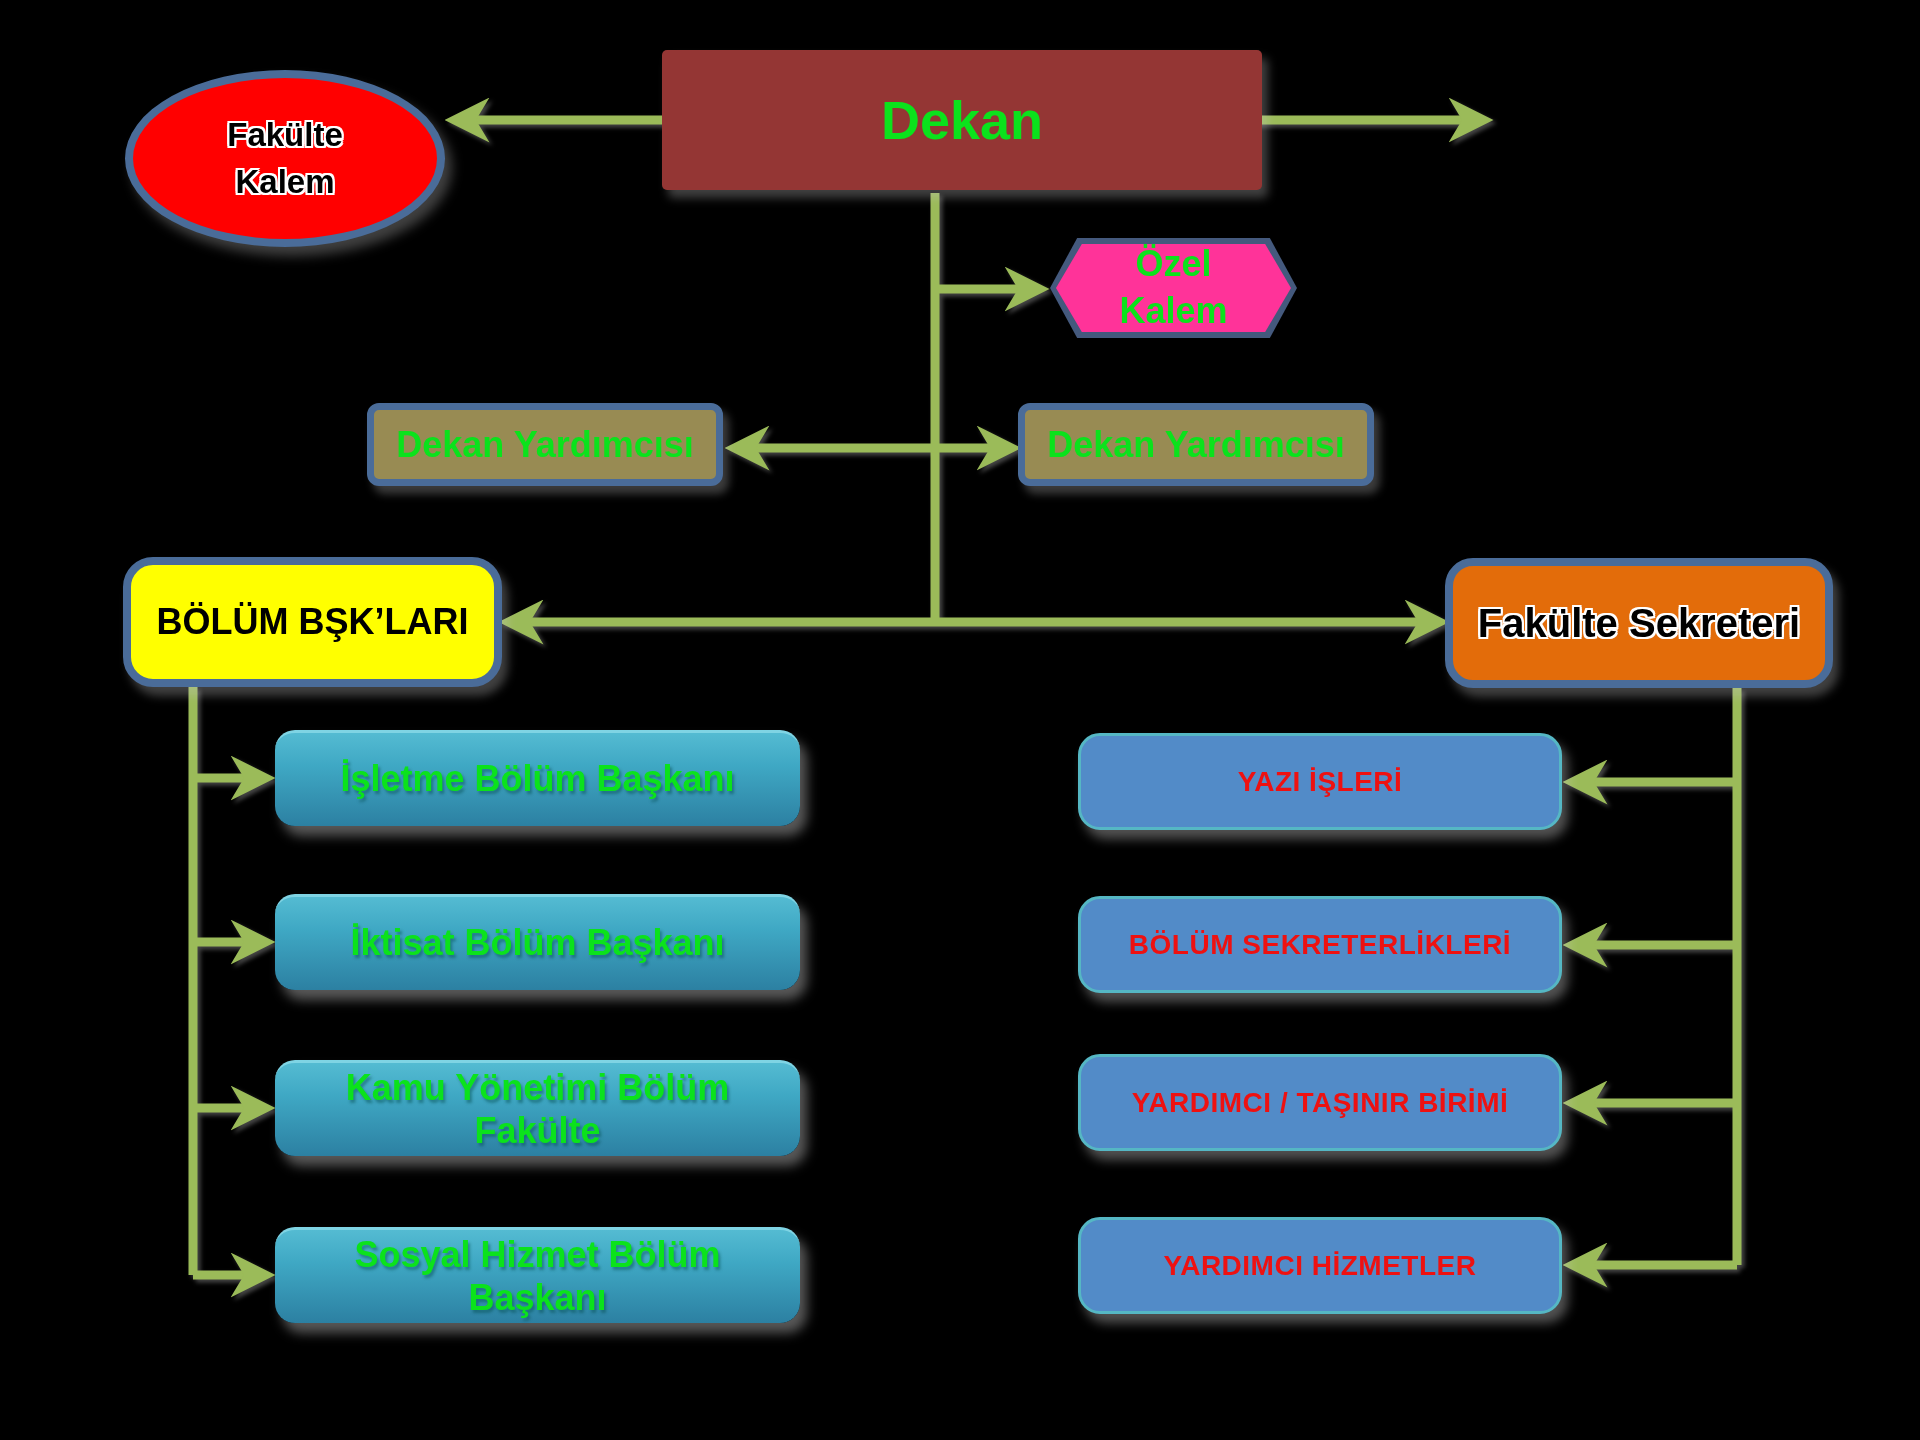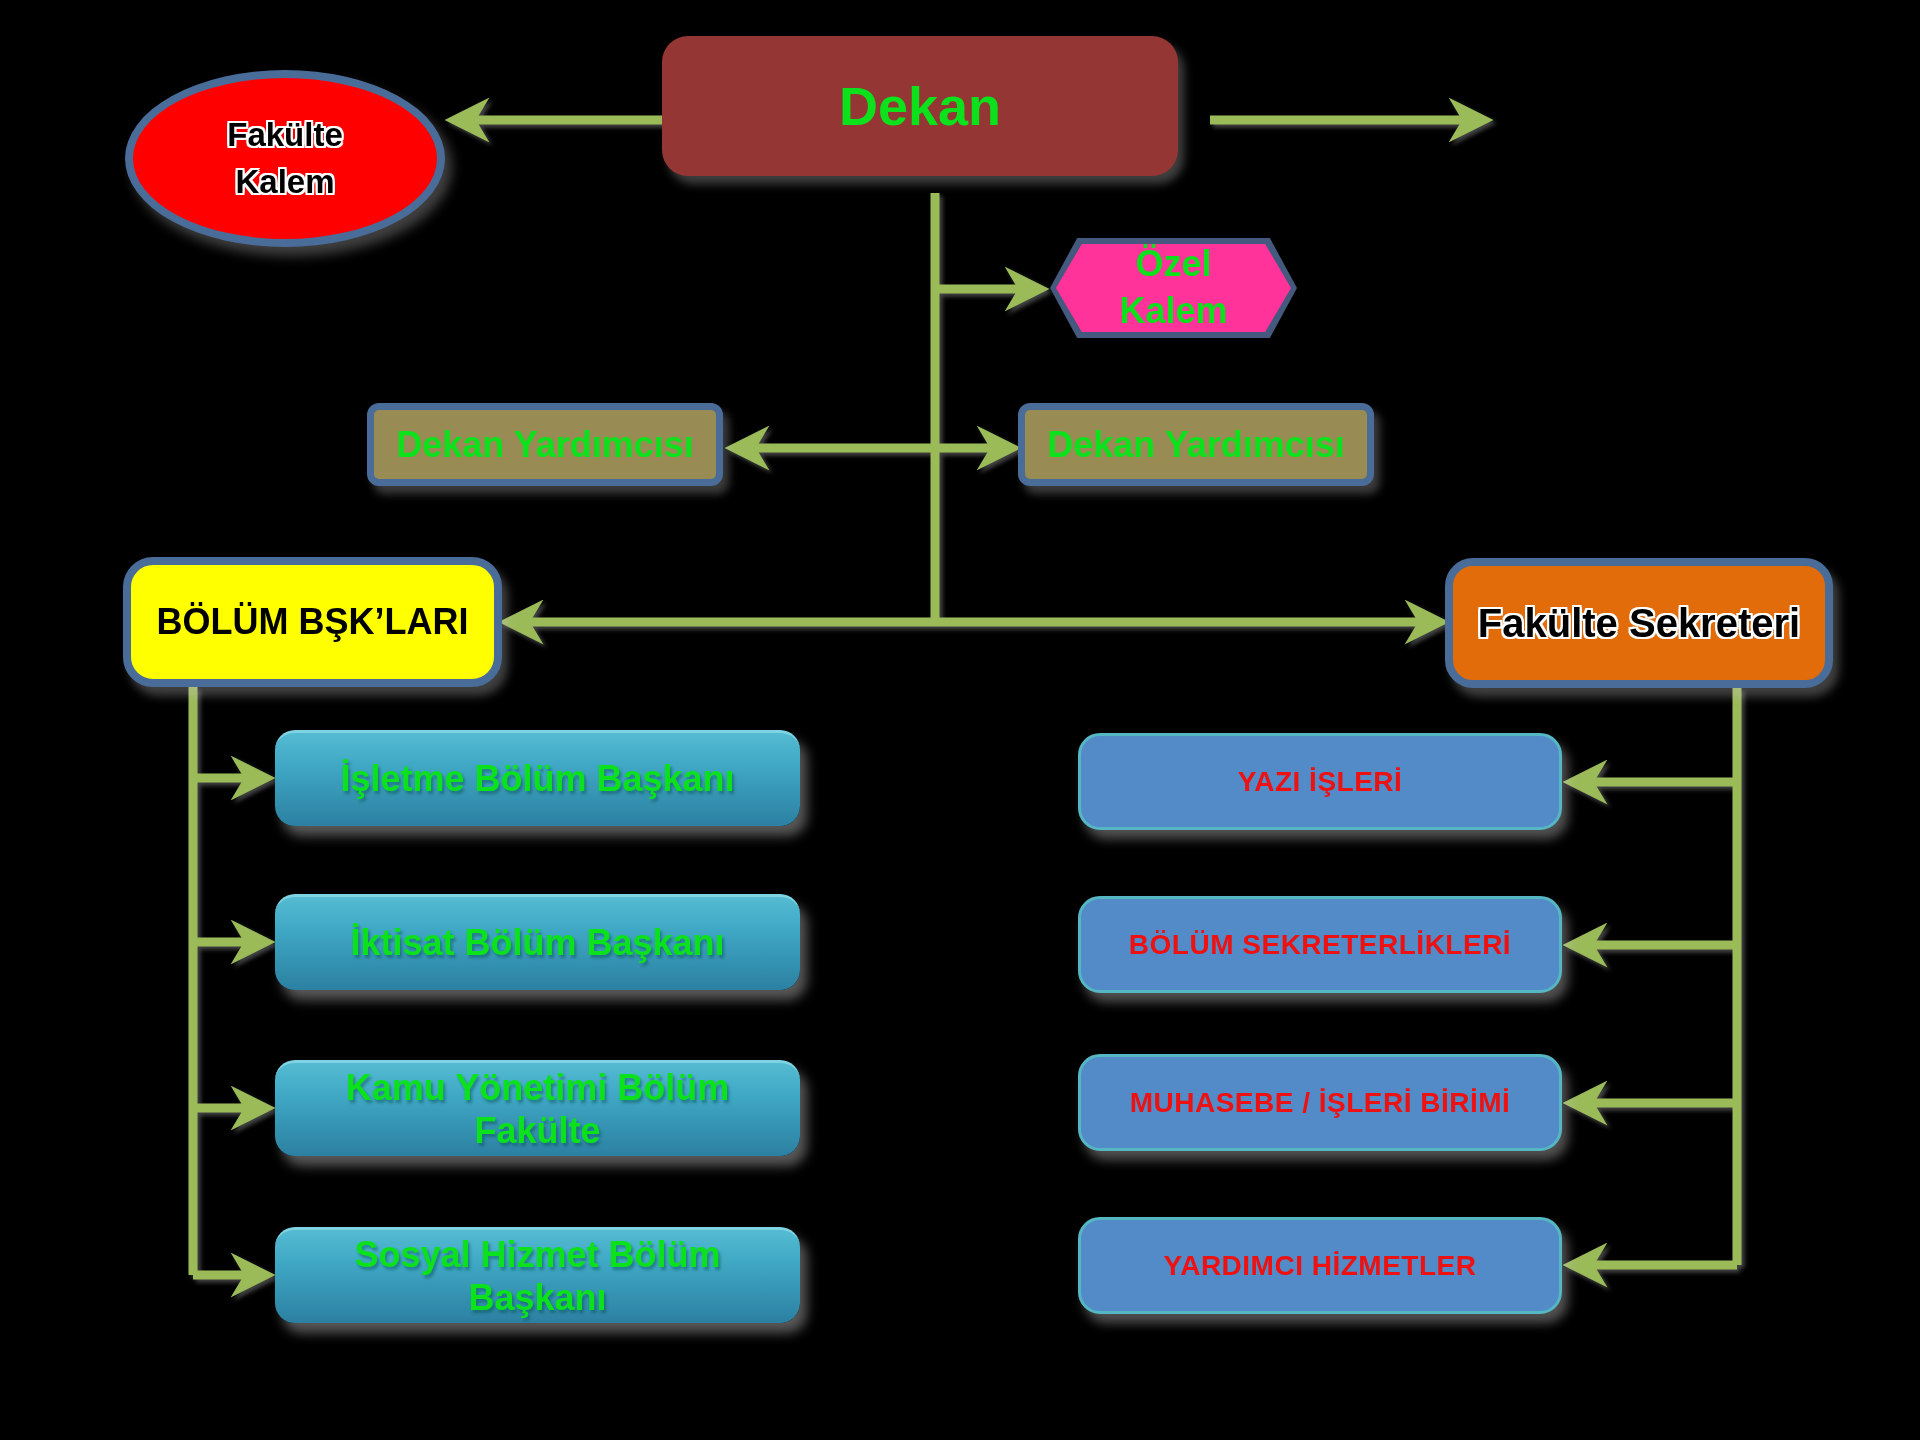--- a/index.html
+++ b/index.html
@@ -27,22 +27,22 @@
   }
   .label { display:block; position:relative; z-index:2; }
 
   .outline-white {
     text-shadow:-2px -2px 0 #fff, 2px -2px 0 #fff, -2px 2px 0 #fff, 2px 2px 0 #fff,
                 -2px 0 0 #fff, 2px 0 0 #fff, 0 -2px 0 #fff, 0 2px 0 #fff;
   }
 
   
   #node-dekan {
-    left:662px; top:36px; width:516px; height:140px;
-    background:var(--dekan-fill,#943634); border-radius:26px;
+    left:662px; top:50px; width:600px; height:140px;
+    background:var(--dekan-fill,#943634); border-radius:5px;
     box-shadow:6px 8px 10px rgba(200,200,200,.32);
   }
   #node-dekan .label { color:var(--green-text,#0BE21C); font-size:54px; font-weight:700; }
 
   
   .ellipse {
     background:var(--ellipse-fill,#FF0000);
     border:8px solid var(--node-border,#4A6C99);
     border-radius:50%;
     box-shadow:7px 9px 12px rgba(200,200,200,.32);
@@ -202,19 +202,19 @@
     <span class="label">Sosyal Hizmet Bölüm Başkanı</span>
   </div>
 
   <div class="node blue" id="blue-0">
     <span class="label">YAZI İŞLERİ</span>
   </div>
   <div class="node blue" id="blue-1">
     <span class="label">BÖLÜM SEKRETERLİKLERİ</span>
   </div>
   <div class="node blue" id="blue-2">
-    <span class="label">MUHASEBE /  İŞLERİ BİRİMİ</span>
+    <span class="label">YARDIMCI /  TAŞINIR BİRİMİ</span>
   </div>
   <div class="node blue" id="blue-3">
     <span class="label">YARDIMCI HİZMETLER</span>
   </div>
 
 </div>
 
 </body></html>

